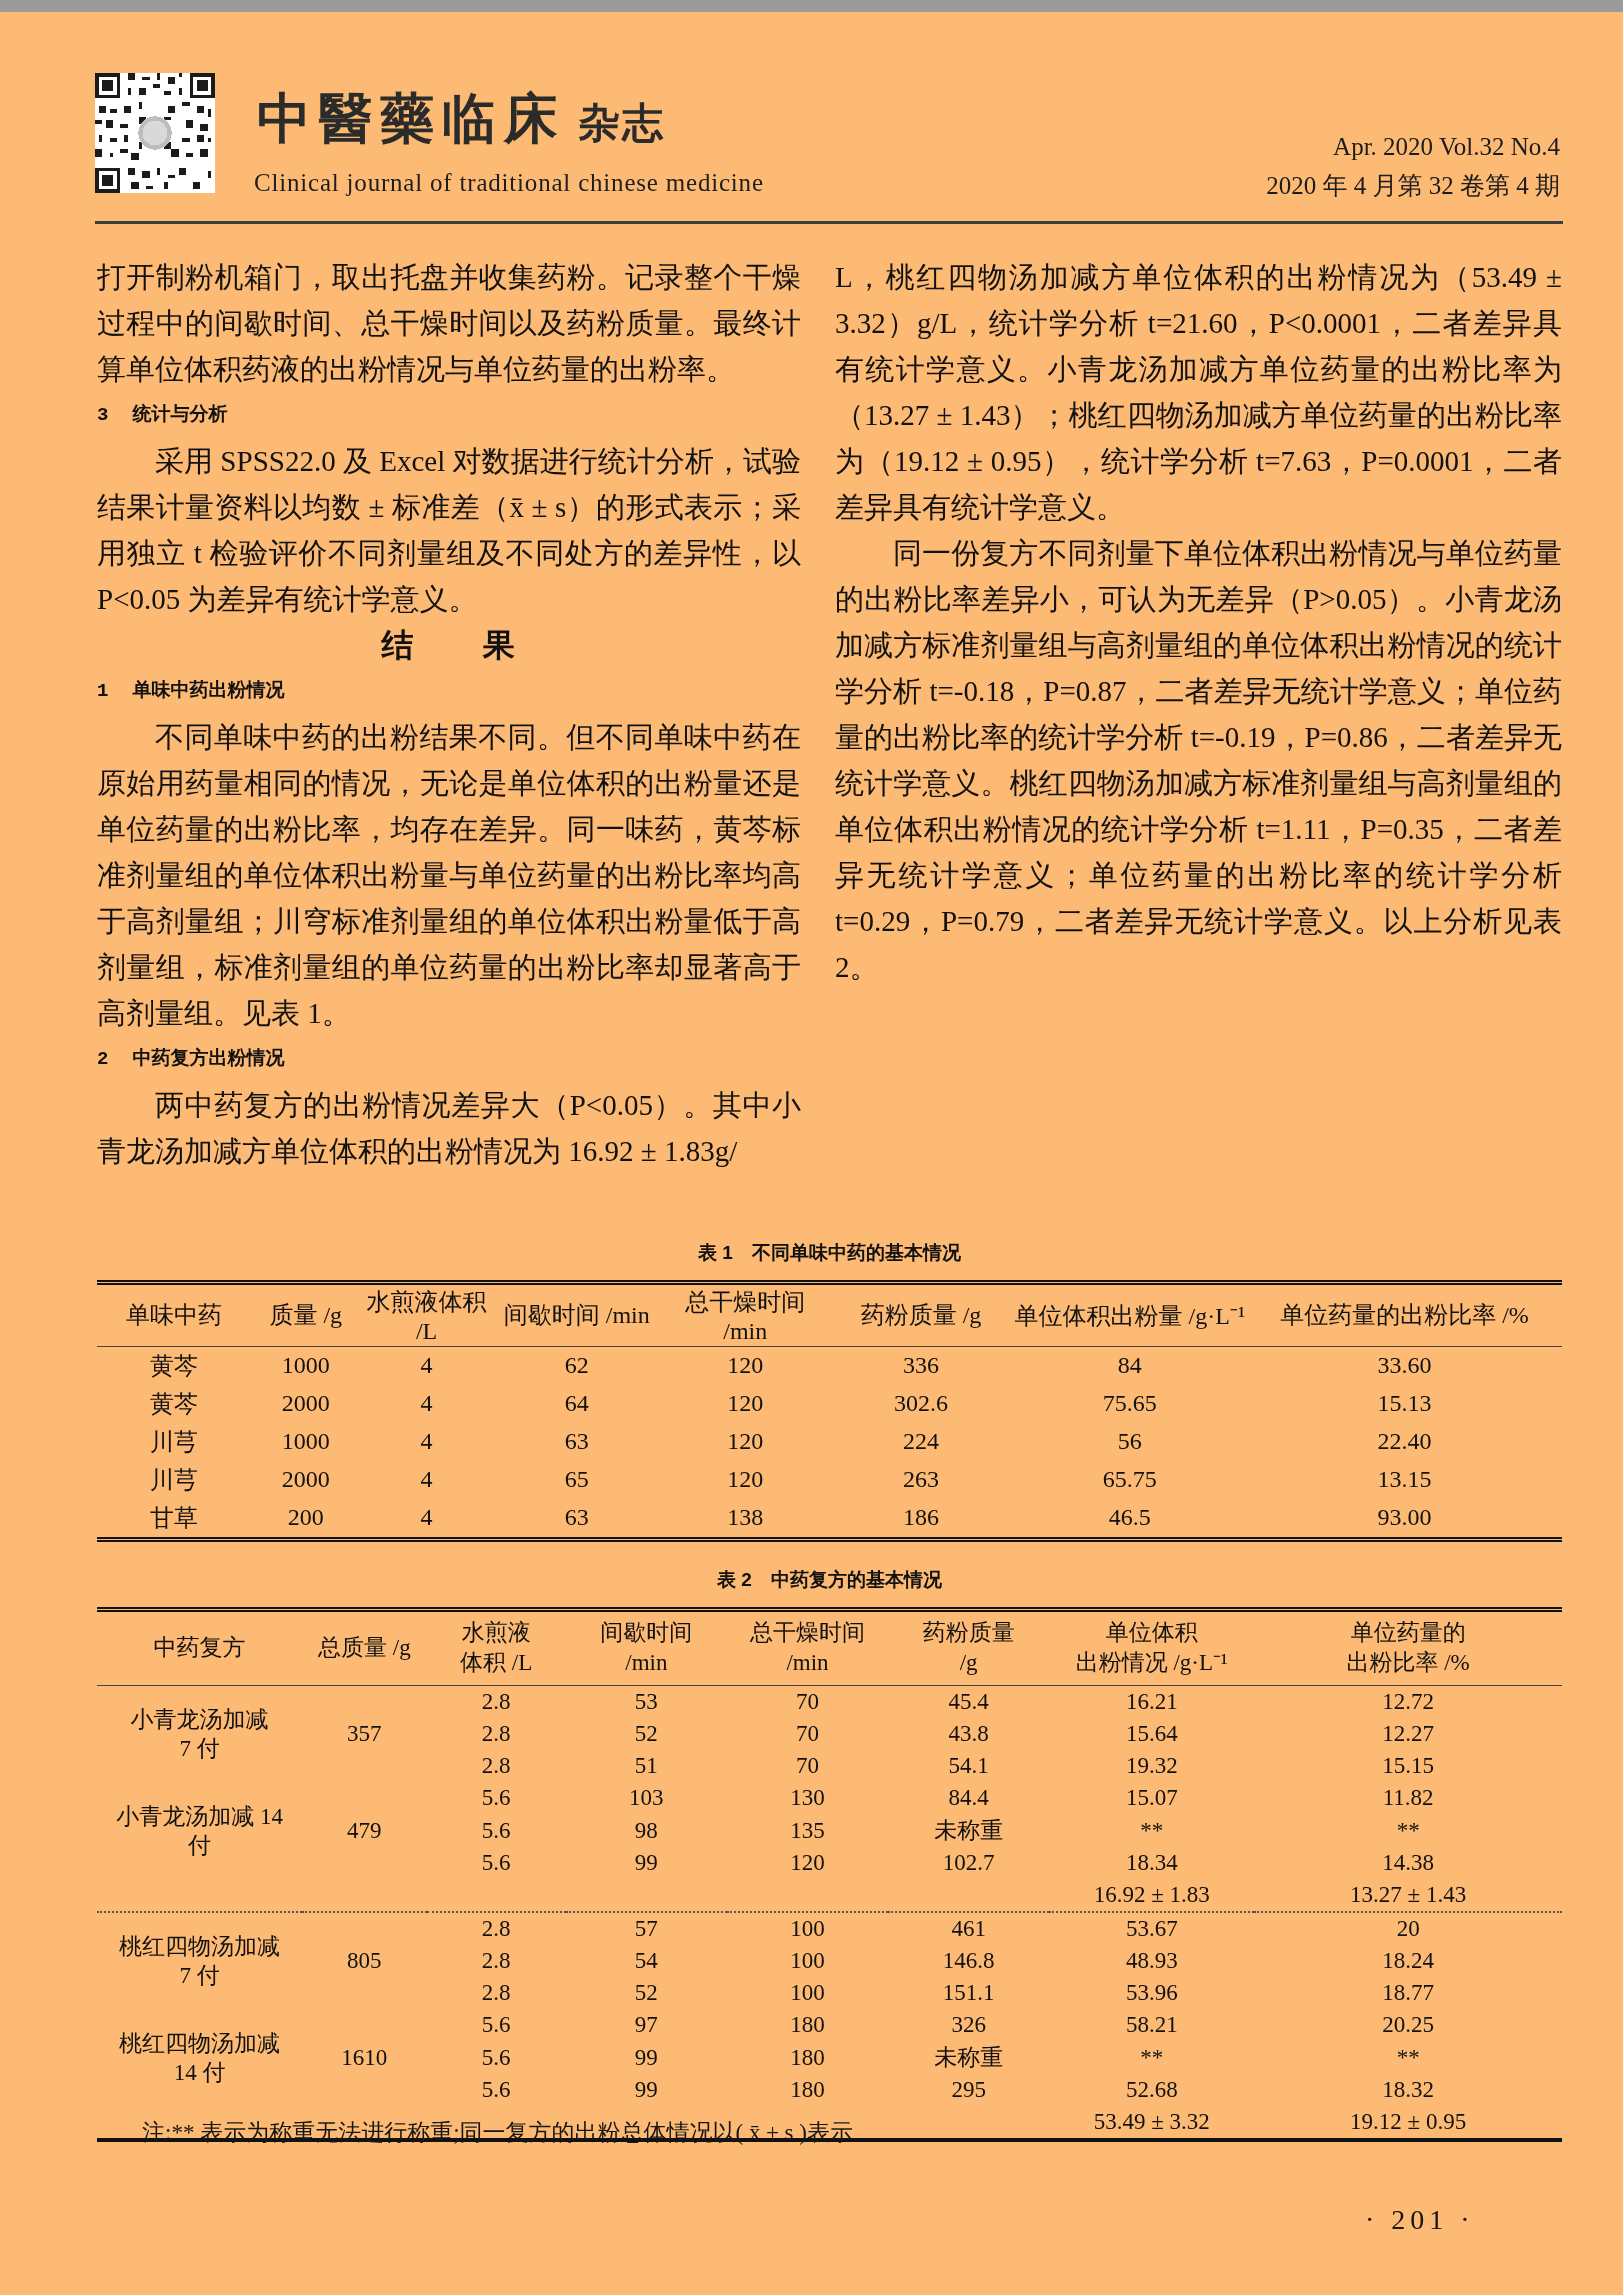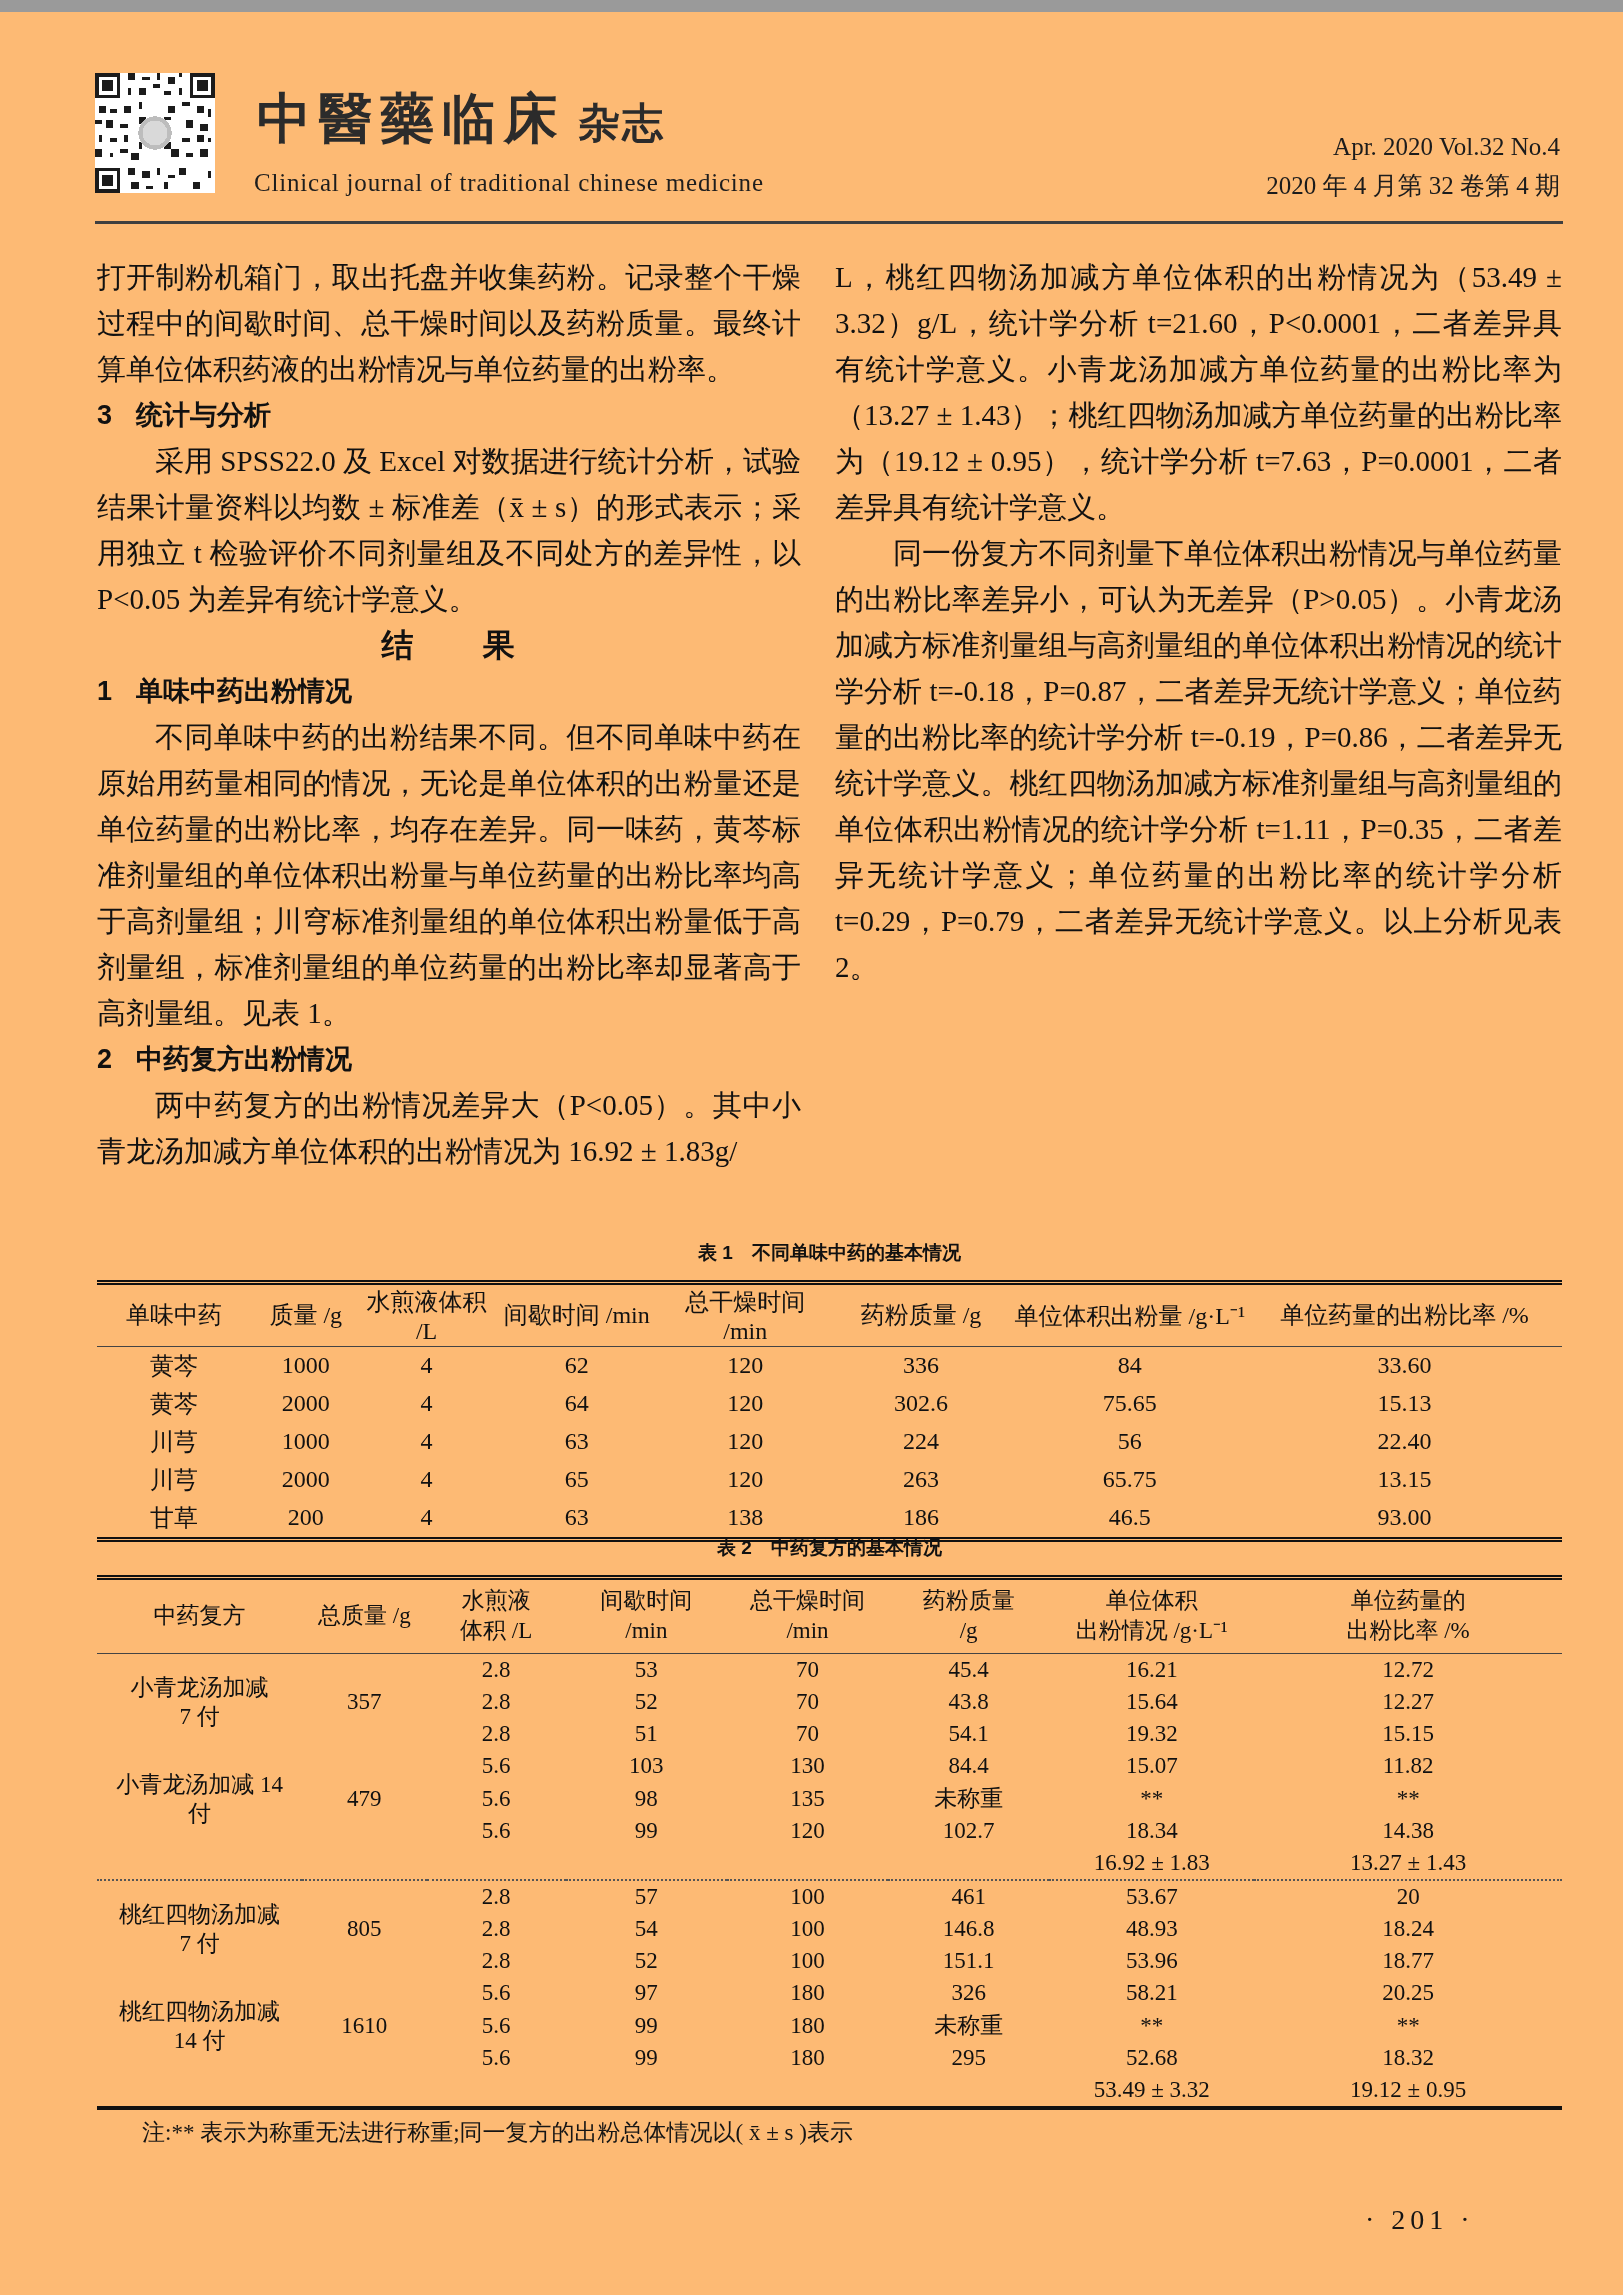--- a/index.html
+++ b/index.html
@@ -14,28 +14,28 @@
   .jtitle-en { position:absolute; left:254px; top:157px; font-size:25px; color:#1e1e1e; letter-spacing:0.8px; white-space:nowrap; }
   .issue { position:absolute; right:63px; top:115px; text-align:right; font-size:25px; line-height:39px; color:#1c1c1c; }
   .hdr-rule { position:absolute; left:95px; top:209px; width:1468px; height:2.5px; background:#3f3f3f; }
 
   
   .col { position:absolute; top:242px; font-size:29px; line-height:46px; text-align:justify; }
   .col-left  { left:97px;  width:704px; }
   .col-right { left:835px;  width:727px; }
   .col p { margin:0; }
   .indent { text-indent:2em; }
-  .sec-h { font-family:Liberation Sans, sans-serif; font-weight:bold; font-size:27px; line-height:46px; }
+  .sec-h { font-family:Liberation Mono, monospace; font-weight:bold; font-size:19px; line-height:46px; }
   .sec-h .num { margin-right:24px; }
   .big-h { font-family:"Liberation Sans", sans-serif; font-weight:bold; font-size:32px;
            text-align:center; margin:13.5px 0; letter-spacing:1.7px; }
 
   
   .tbl-wrap1 { position:absolute; left:97px; top:1228px; width:1465px; }
-  .tbl-wrap2 { position:absolute; left:97px; top:1523px; width:1465px; }
+  .tbl-wrap2 { position:absolute; left:97px; top:1555px; width:1465px; }
   .tbl-title { text-align:center; font-family:"Liberation Sans", sans-serif; font-weight:bold;
                font-size:19px; margin:0 0 13.5px 0; }
   table { width:100%; border-collapse:collapse; table-layout:fixed; }
   th, td { text-align:center; overflow:hidden; }
   .t1 { border-top:5px double #111; border-bottom:5px double #111; font-size:24px; }
   .t1 th { font-weight:normal; height:46px; border-bottom:1.7px solid #444; }
   .t1 td { height:36px; }
   .t2 { border-top:5px double #111; border-bottom:4.2px solid #111; font-size:23px; }
   .t2 th { font-weight:normal; border-bottom:1.7px solid #444; padding:6.8px 0; line-height:30px; vertical-align:middle; }
   .t2 td { height:30px; }

